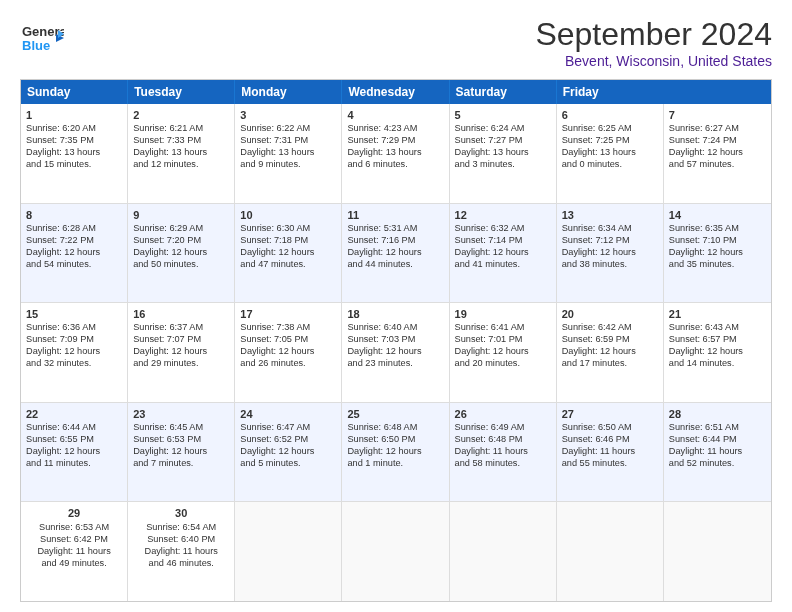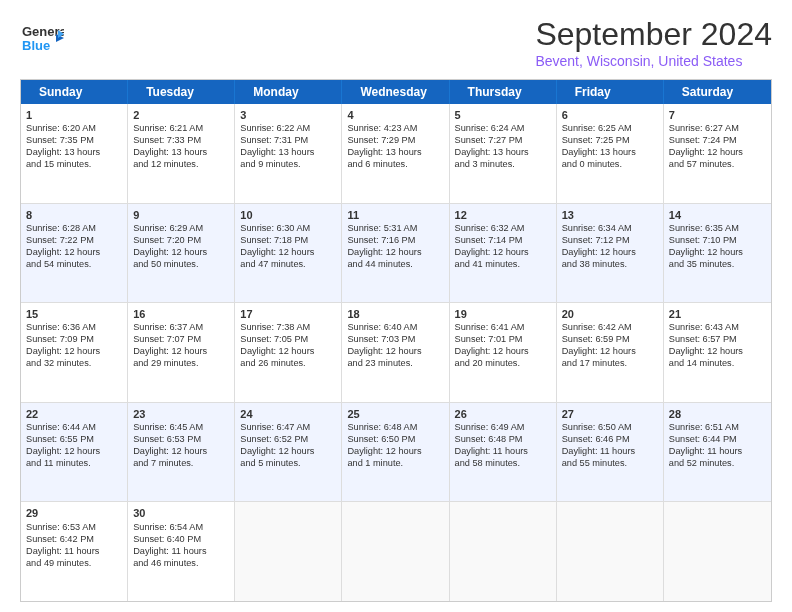--- a/index.html
+++ b/index.html
@@ -22,62 +22,63 @@
       align-items: flex-start;
       justify-content: space-between;
       margin-bottom: 10px;
     }
     .logo {
       display: flex;
       align-items: center;
       gap: 0px;
     }
     .title-area {
+      text-align: right;
     }
     .main-title {
       font-size: 32px;
       font-weight: normal;
       color: #333;
     }
     .subtitle {
       font-size: 14px;
-      color: #8b5cf6;
+      color: #4c1d95;
     }
     .calendar {
       flex: 1;
       display: flex;
       flex-direction: column;
       border: 1px solid #ccc;
     }
     .cal-header {
       display: grid;
       grid-template-columns: repeat(7, 1fr);
       background: #1565C0;
     }
     .cal-header-cell {
       color: #fff;
       font-size: 12px;
       font-weight: bold;
-      padding: 5px 18px;
+      padding: 5px 6px;
       text-align: left;
       border-right: 1px solid #1976D2;
     }
     .cal-header-cell:last-child { border-right: none; }
     .cal-body {
       flex: 1;
       display: flex;
       flex-direction: column;
     }
     .cal-row {
       display: grid;
       grid-template-columns: repeat(7, 1fr);
       flex: 1;
       border-bottom: 1px solid #ddd;
     }
-    .cal-row:last-child { border-bottom: none; }
+    .cal-row:last-child { border-bottom: none; text-align: center; }
     .cal-cell {
       padding: 4px 5px;
       border-right: 1px solid #ddd;
       font-size: 9.2px;
       color: #333;
       line-height: 1.3;
       vertical-align: top;
     }
     .cal-cell:last-child { border-right: none; }
     .cal-cell.empty {
@@ -113,23 +114,22 @@
       <div class="subtitle">Bevent, Wisconsin, United States</div>
     </div>
   </div>
 
   <div class="calendar">
     <div class="cal-header">
       <div class="cal-header-cell">Sunday</div>
       <div class="cal-header-cell">Tuesday</div>
       <div class="cal-header-cell">Monday</div>
       <div class="cal-header-cell">Wednesday</div>
-      <div class="cal-header-cell">Thursday</div>
+      <div class="cal-header-cell">Saturday</div>
       <div class="cal-header-cell">Friday</div>
-      <div class="cal-header-cell">Saturday</div>
     </div>
     <div class="cal-body" id="cal-body">
     <div class="cal-row">
           <div class="cal-cell">
             <span class="day-num">1</span>
             <div>Sunrise: 6:20 AM</div>
             <div>Sunset: 7:35 PM</div>
             <div>Daylight: 13 hours</div>
             <div>and 15 minutes.</div>
           </div>

